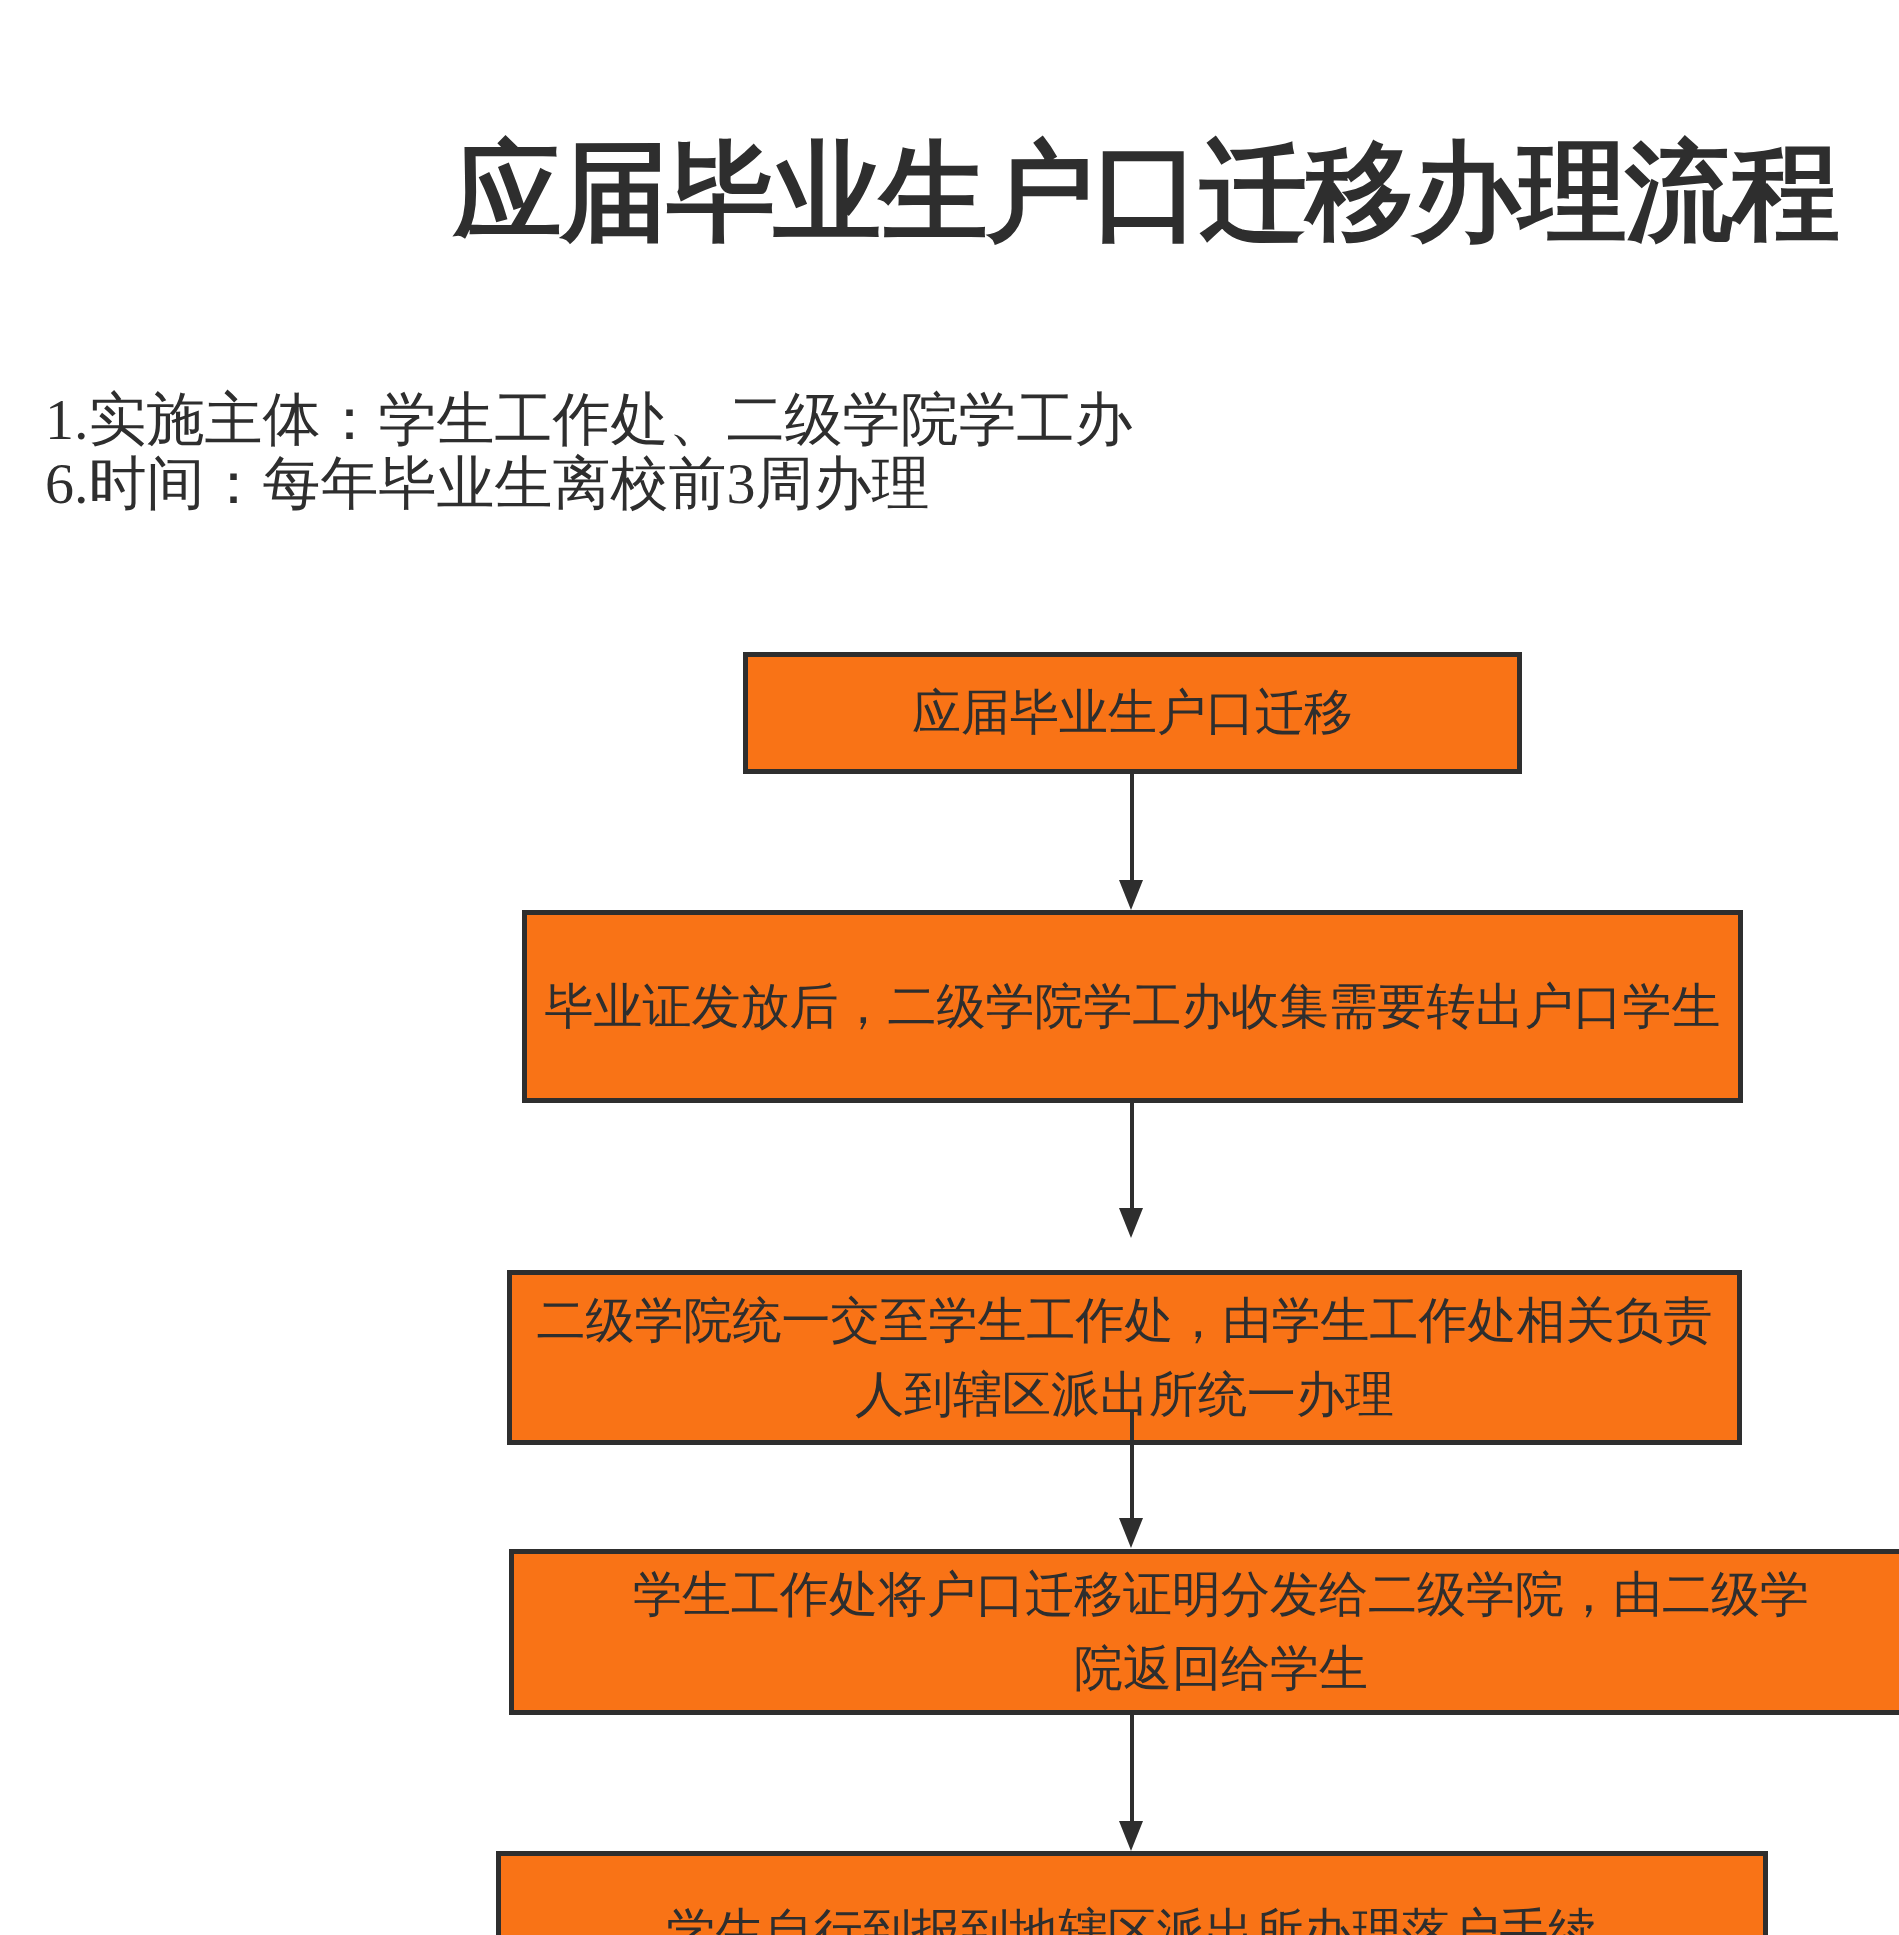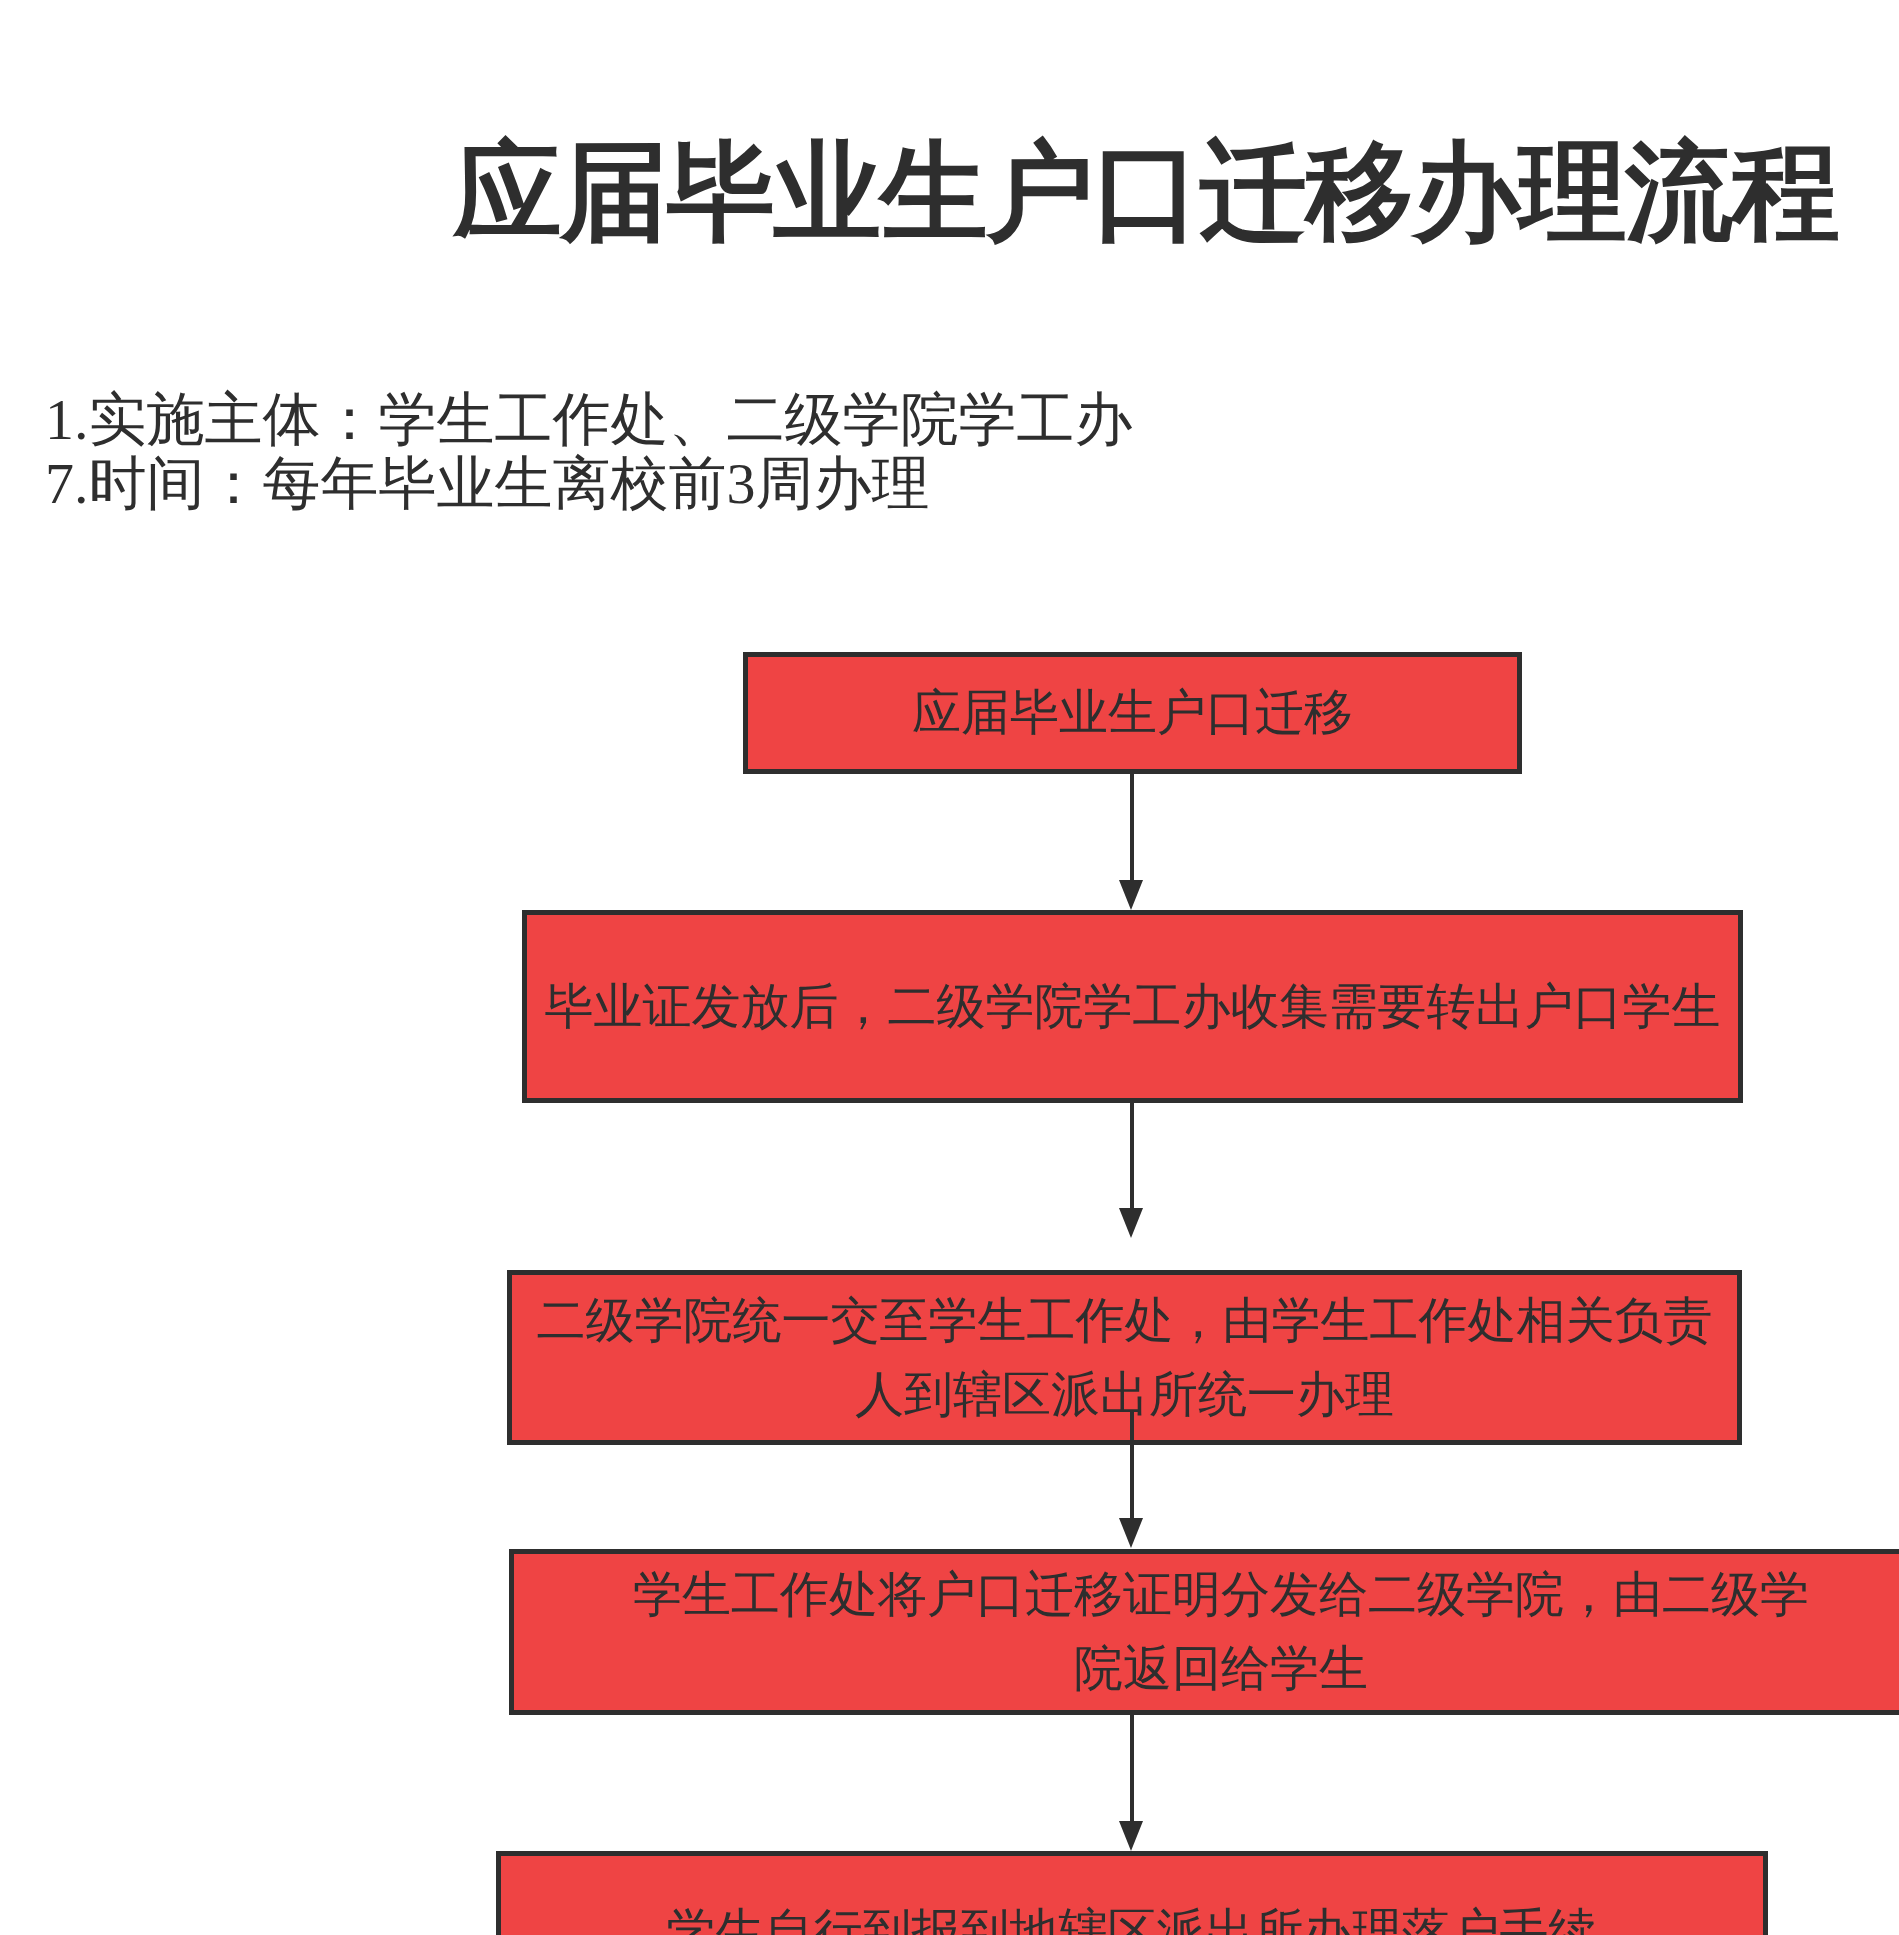--- a/index.html
+++ b/index.html
@@ -37,21 +37,21 @@
     white-space: nowrap;
     color: #2e2e2e;
   }
   .note-1 { top: 381px; }
   .note-2 { top: 445px; }
 
   .flow-box {
     position: absolute;
     box-sizing: border-box;
     border: 5.4px solid #2e2e2e;
-    background: #ef4444;
+    background: #f97316;
     display: flex;
     flex-direction: column;
     justify-content: center;
     align-items: center;
     text-align: center;
     font-size: 49px;
     line-height: 74px;
     color: #2e2e2e;
   }
   .box-line { white-space: nowrap; }
@@ -90,21 +90,21 @@
     border-right: 12.8px solid transparent;
     border-top: 30px solid #2e2e2e;
   }
 </style>
 </head>
 <body>
 
 <div class="title">应届毕业生户口迁移办理流程</div>
 
 <div class="note note-1">1.实施主体：学生工作处、二级学院学工办</div>
-<div class="note note-2">7.时间：每年毕业生离校前3周办理</div>
+<div class="note note-2">6.时间：每年毕业生离校前3周办理</div>
 
 <div class="flow-box box-1">
   <div class="box-line">应届毕业生户口迁移</div>
   <div class="box-line"></div>
 </div>
 
 <div class="flow-arrow arrow-1">
   <div class="arrow-line"></div>
   <div class="arrow-head"></div>
 </div>

